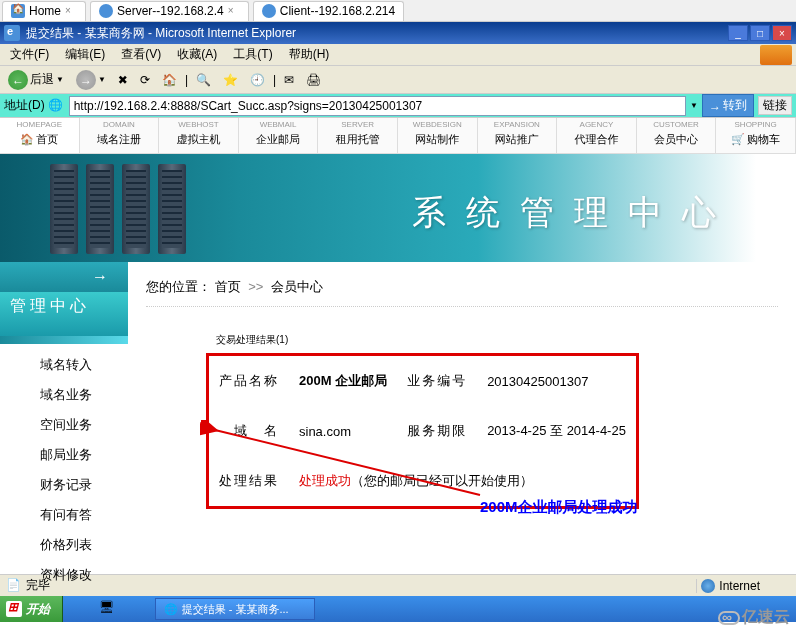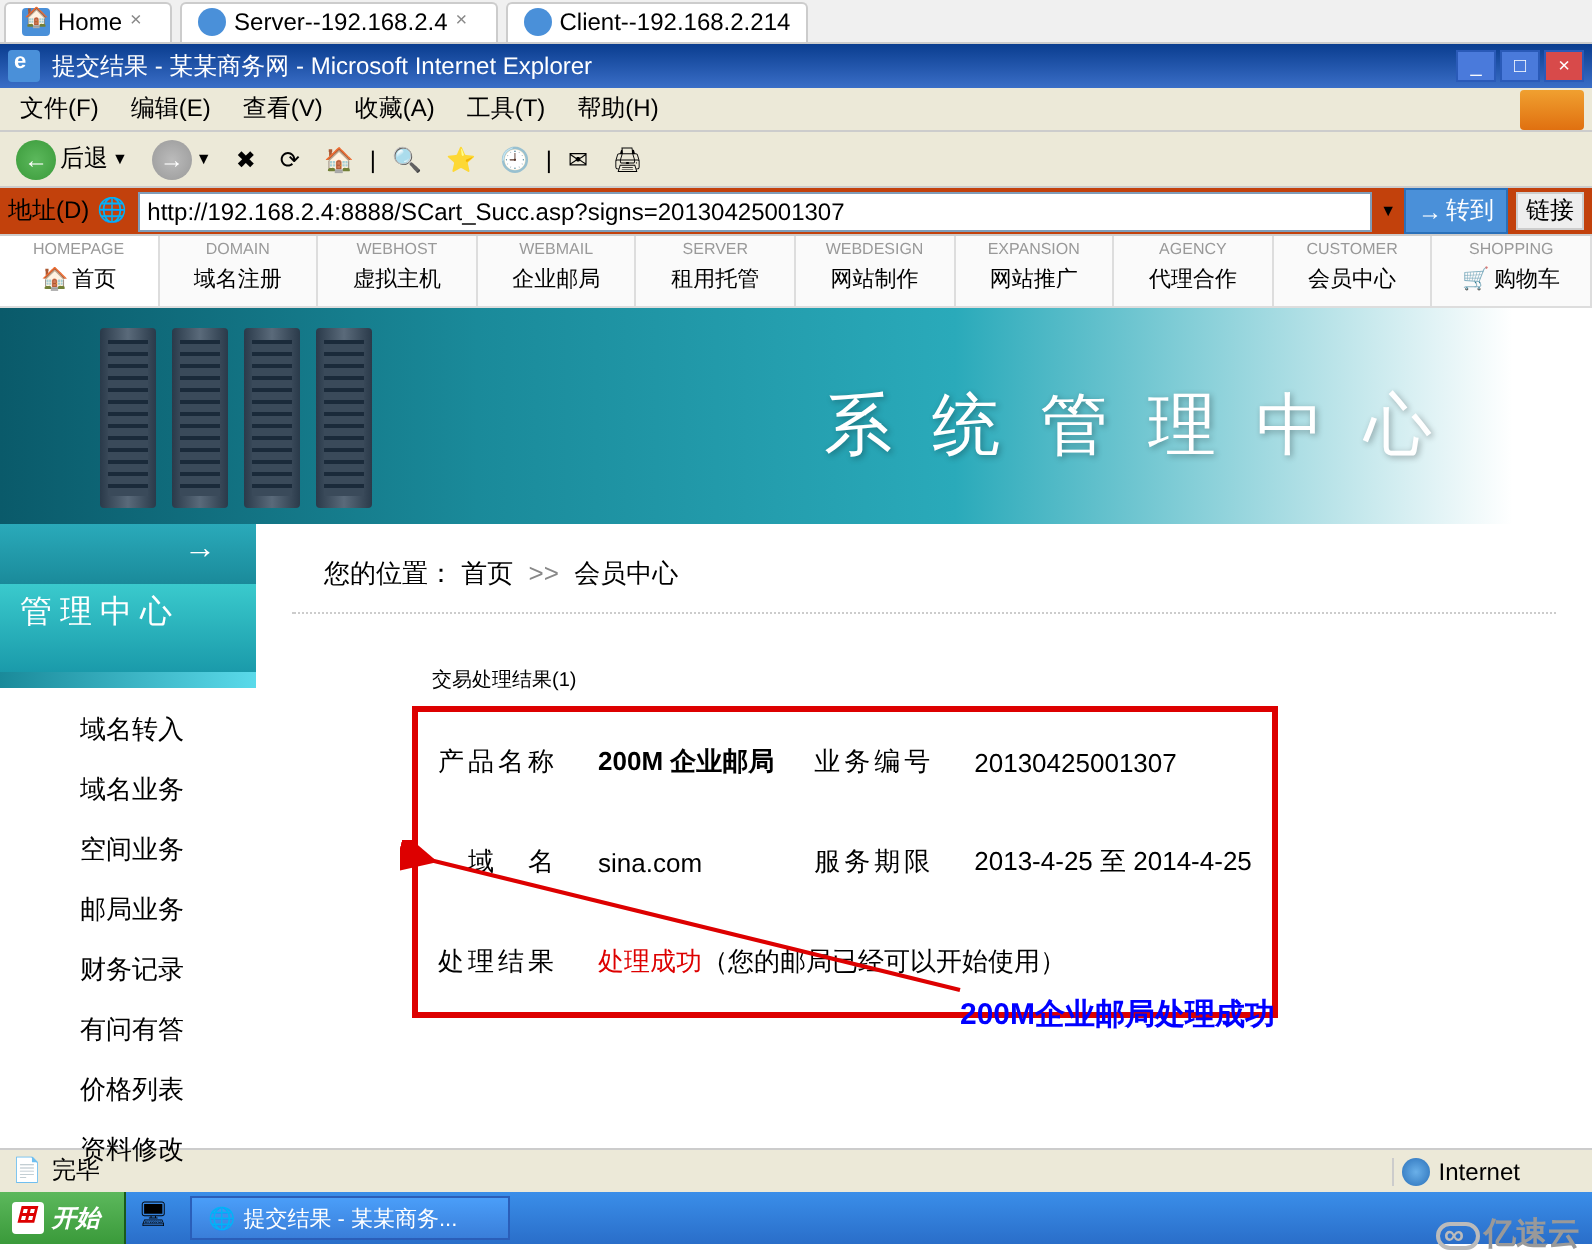--- a/index.html
+++ b/index.html
@@ -29,21 +29,21 @@
     .win-logo { margin-left: auto; width: 32px; height: 20px; background: linear-gradient(to bottom, #f0a030, #e07010); border-radius: 2px; position: relative; }
     
     
     .ie-toolbar { height: 28px; background: #ece9d8; display: flex; align-items: center; padding: 0 4px; gap: 4px; border-bottom: 1px solid #ccc; }
     .tool-btn { padding: 2px 4px; display: flex; align-items: center; gap: 2px; cursor: pointer; }
     .back-icon { width: 20px; height: 20px; background: radial-gradient(circle, #5cb85c, #3a9a3a); border-radius: 50%; display: inline-flex; align-items: center; justify-content: center; color: #fff; font-size: 12px; }
     .small-icon { width: 16px; height: 16px; display: inline-block; }
     .dropdown-arrow { font-size: 8px; }
     
     
-    .address-bar { height: 24px; background: #c2410c; display: flex; align-items: center; padding: 0 4px; gap: 4px; border-bottom: 1px solid #ccc; }
+    .address-bar { height: 24px; background: #5eead4; display: flex; align-items: center; padding: 0 4px; gap: 4px; border-bottom: 1px solid #ccc; }
     .address-label { white-space: nowrap; }
     .address-input { flex: 1; height: 20px; padding: 0 4px; border: 1px solid #7f9db9; background: #fff; font-size: 12px; }
     .go-btn { padding: 2px 6px; background: #4a90d9; color: #fff; border: 1px solid #2a70b9; display: flex; align-items: center; gap: 2px; }
     .link-label { padding: 0 4px; border: 1px solid #ccc; background: #eee; }
     
     
     .site-content { background: #fff; height: 456px; }
     
     
     .site-nav { height: 36px; display: flex; border-bottom: 1px solid #ddd; background: #fafafa; }
@@ -64,21 +64,21 @@
     .main-area { display: flex; }
     .sidebar { width: 128px; }
     .sidebar-arrow { height: 30px; background: linear-gradient(to bottom, #2aaaba, #1a8a9a); position: relative; }
     .sidebar-arrow::after { content: "→"; position: absolute; right: 20px; top: 4px; color: #fff; font-size: 16px; }
     .sidebar-title { height: 44px; background: linear-gradient(to bottom, #3acacd, #1a9aaa); color: #fff; font-size: 16px; padding: 4px 10px; letter-spacing: 4px; }
     .sidebar-deco { height: 8px; background: linear-gradient(to right, #1a8a9a, #5adaea); }
     .sidebar-list { padding: 6px 0; }
     .sidebar-item { padding: 6px 12px 6px 40px; cursor: pointer; font-size: 13px; }
     
     .content { flex: 1; padding: 12px 18px; }
-    .breadcrumb { font-size: 13px; padding: 4px 0; margin-left: 16px; }
+    .breadcrumb { font-size: 13px; padding: 4px 0; }
     .breadcrumb .sep { color: #888; margin: 0 4px; }
     .dotted-line { border-top: 1px dotted #ccc; margin: 6px 0 20px 0; }
     
     .result-box { margin-left: 60px; }
     .result-title { padding: 6px 10px; font-size: 10px; }
     .result-table { border: 3px solid #d00; border-collapse: collapse; }
     .result-table td { padding: 16px 10px; font-size: 13px; }
     .result-table .label { text-align: right; letter-spacing: 2px; }
     .result-table .red { color: #d00; }
     
@@ -86,21 +86,21 @@
     .annotation { position: absolute; pointer-events: none; }
     .anno-text { position: absolute; left: 480px; top: 498px; color: #0000ff; font-size: 15px; font-weight: bold; }
     
     
     .status-bar { height: 22px; background: #ece9d8; border-top: 1px solid #ccc; display: flex; align-items: center; padding: 0 6px; }
     .status-icon { width: 16px; height: 16px; margin-right: 4px; }
     .status-zone { margin-left: auto; display: flex; align-items: center; gap: 4px; padding: 0 30px 0 4px; border-left: 1px solid #ccc; }
     .zone-icon { width: 14px; height: 14px; background: radial-gradient(circle, #6ab0e9, #2a70b9); border-radius: 50%; }
     
     
-    .taskbar { height: 26px; background: linear-gradient(to bottom, #3a8ee9, #2a6ec9); display: flex; align-items: center; padding: 0; }
+    .taskbar { height: 26px; background: linear-gradient(to bottom, #3a8ee9, #2a6ec9); display: flex; align-items: center; padding: 0; gap: 30px; }
     .start-btn { height: 26px; padding: 0 12px 0 6px; background: linear-gradient(to bottom, #5cb85c, #3a9a3a); color: #fff; display: flex; align-items: center; gap: 4px; font-weight: bold; font-style: italic; border-right: 1px solid #1a5a1a; }
     .start-logo { width: 16px; height: 16px; background: #fff; border-radius: 2px; position: relative; }
     .start-logo::after { content: "⊞"; position: absolute; left: 2px; top: -1px; color: #d00; font-size: 12px; }
     .quick-launch { display: flex; gap: 4px; padding: 0 6px; }
     .ql-icon { width: 18px; height: 18px; }
     .task-item { height: 22px; padding: 0 8px; margin: 0 2px; background: linear-gradient(to bottom, #4a9ef9, #3a7ed9); border: 1px solid #2a5eb9; display: flex; align-items: center; gap: 4px; color: #fff; font-size: 11px; min-width: 160px; }
     
     
     .watermark { position: absolute; right: 6px; bottom: 0px; font-size: 16px; color: #999; font-weight: bold; display: flex; align-items: center; gap: 2px; }
     .wm-icon { width: 22px; height: 14px; border: 2px solid #bbb; border-radius: 8px; position: relative; }

